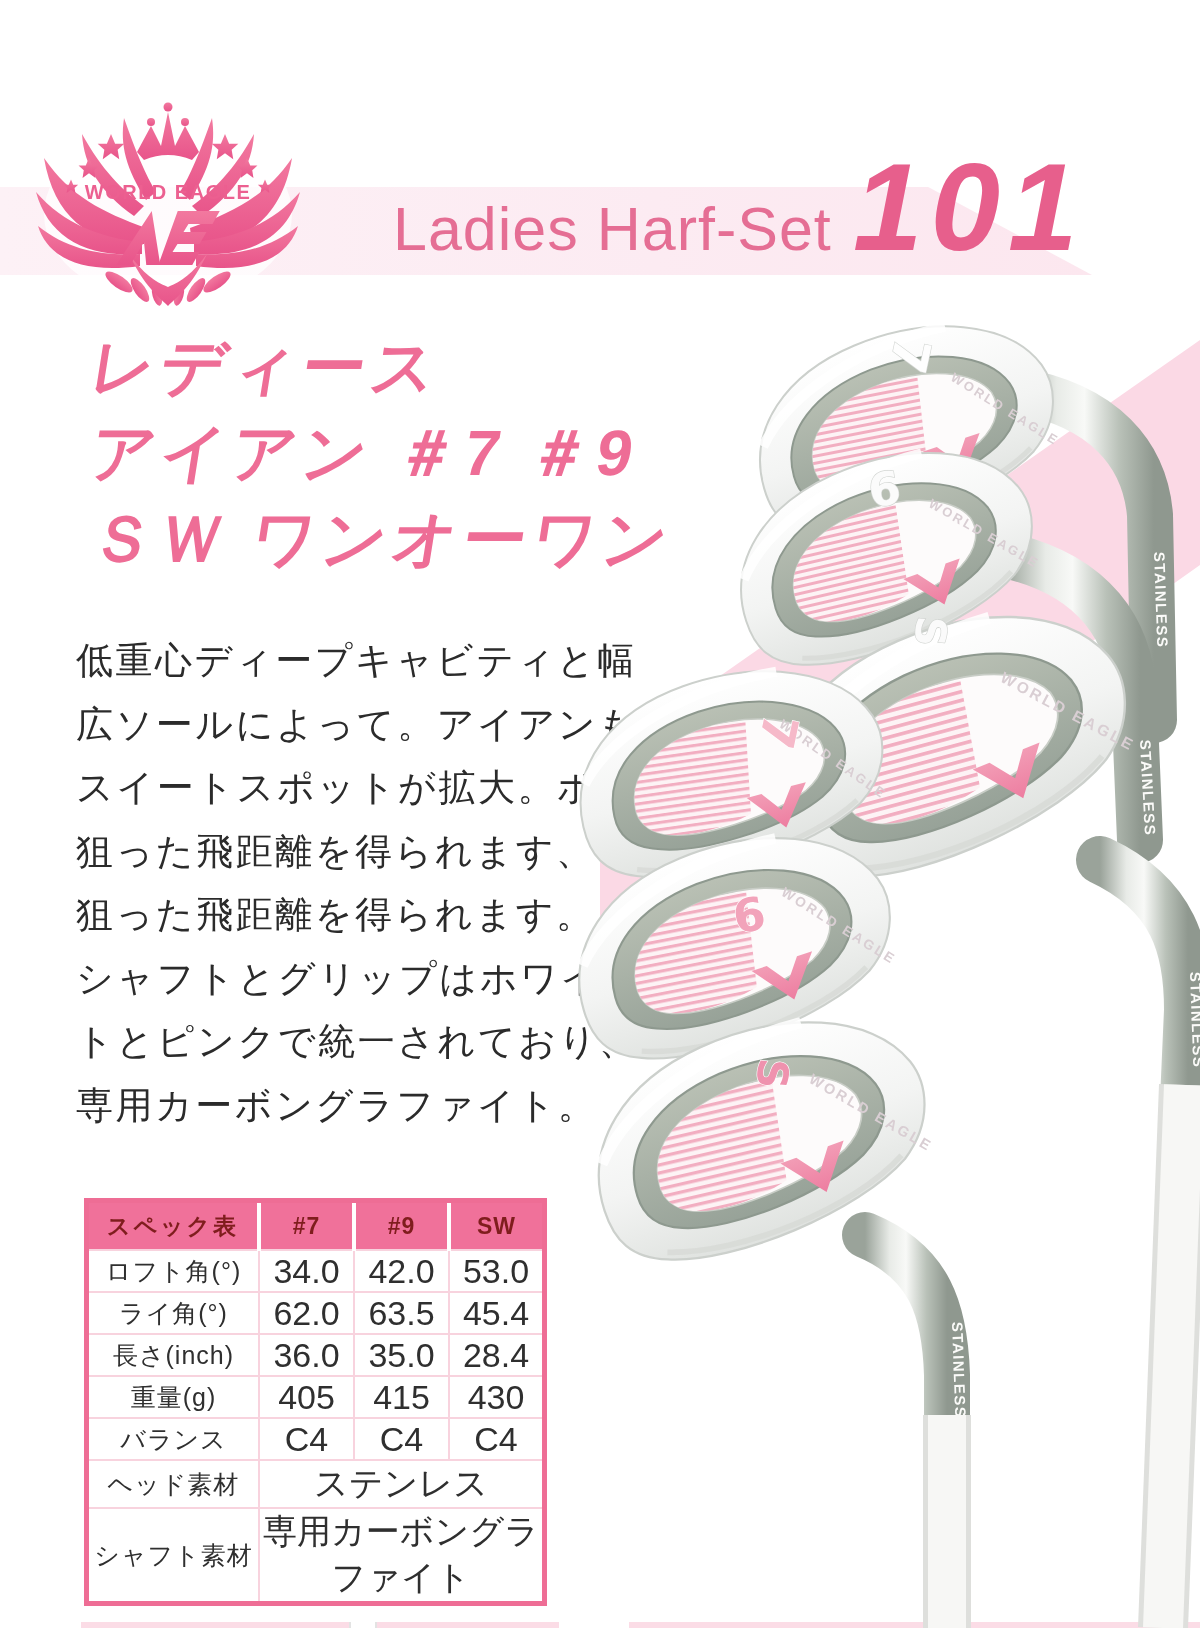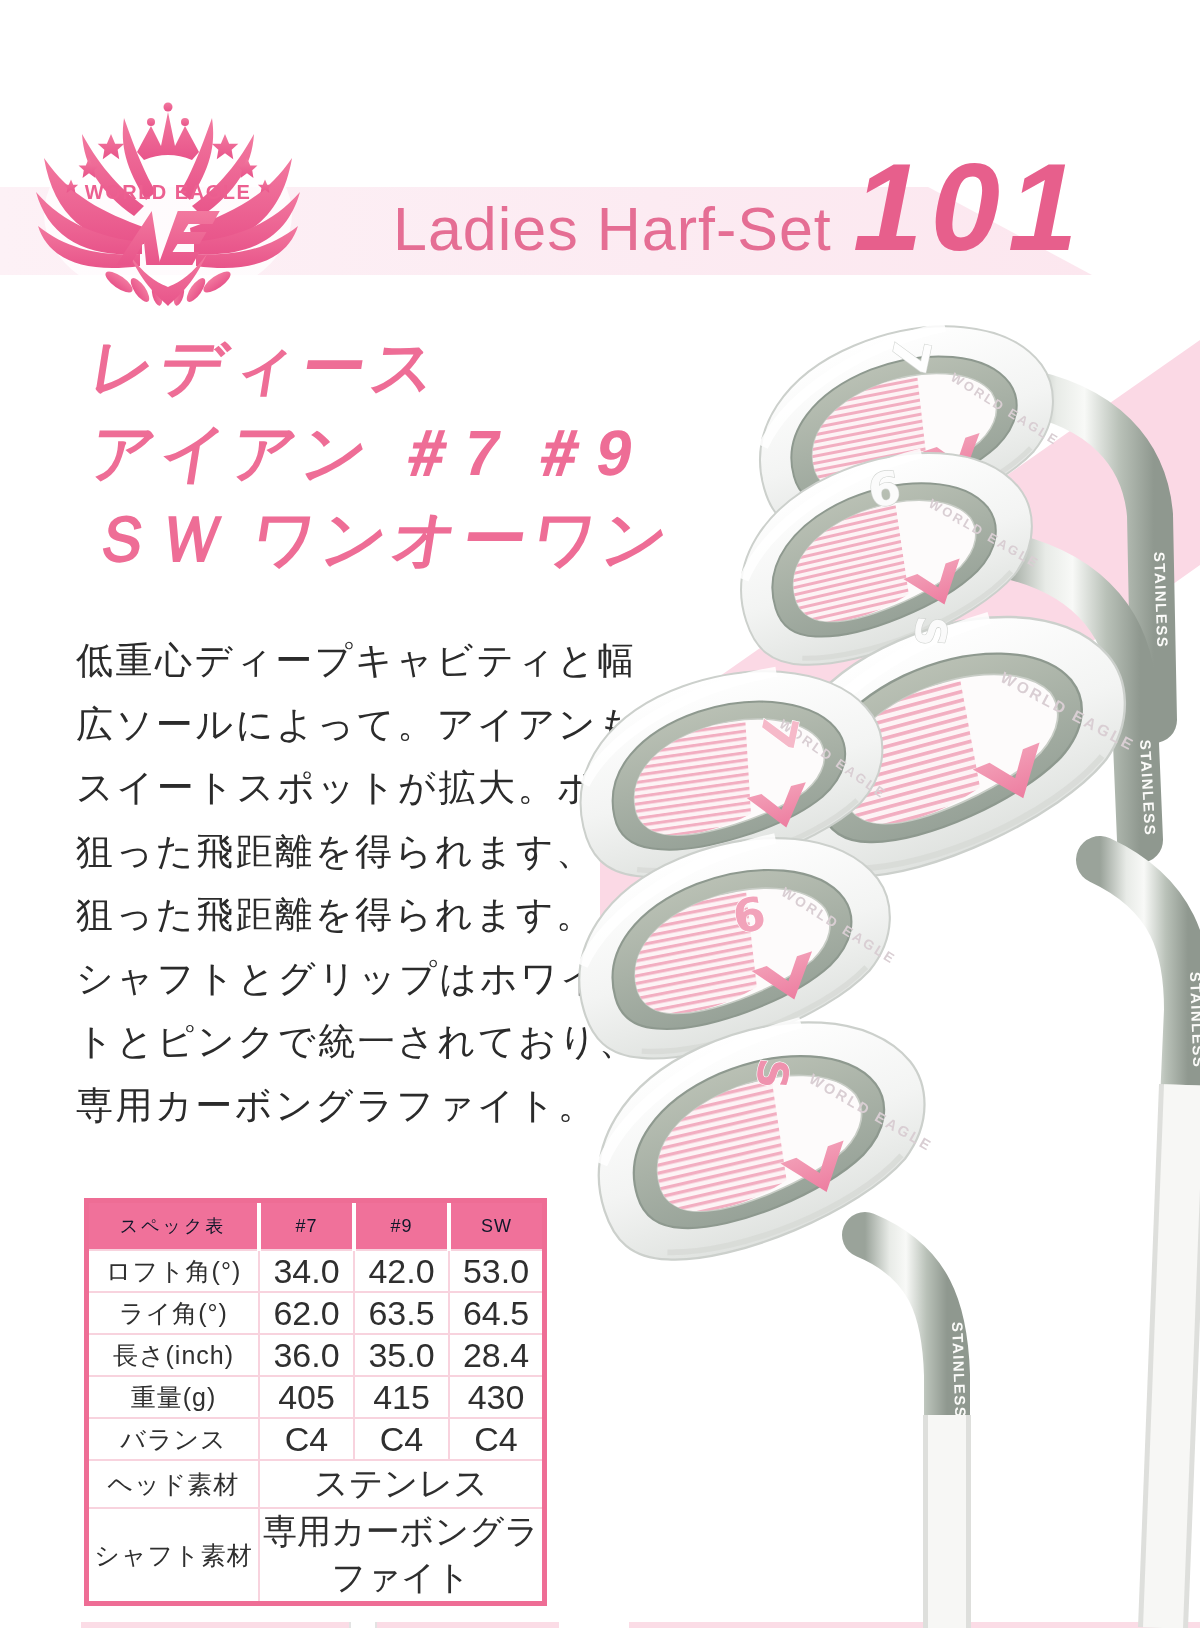--- a/index.html
+++ b/index.html
@@ -36,21 +36,21 @@
   
   .description { position:absolute; left:76px; top:629px; color:#2b2b2b; }
   .description-line {
     height:63.5px; line-height:63.5px; font-size:37px; letter-spacing:2.5px;
     white-space:nowrap;
   }
   
   .spec-wrap { position:absolute; left:84px; top:1198px; }
   table.spec { border-collapse:collapse; border:5px solid #ee6d95; background:#fff; }
   table.spec th {
-    background:#f0719a; color:#0f172a; font-weight:normal; font-size:18px;
+    background:#f0719a; color:#7f1d1d; font-weight:bold; font-size:23px;
     height:46px; padding:0; text-align:center; border-left:4px solid #ffffff;
     letter-spacing:1px;
   }
   table.spec th.c0 { border-left:none; width:168px; letter-spacing:3px; }
   table.spec th.cv { width:91px; }
   table.spec td {
     height:40px; padding:0; text-align:center; font-size:34px; color:#2f2f2f;
     border-top:2px solid #f8d3de; border-left:2px solid #f8d3de;
   }
   table.spec td.lbl { border-left:none; font-size:25px; letter-spacing:1px;margin-top:24px; }
@@ -152,21 +152,21 @@
       <tr>
         <td class="lbl">ロフト角(°)</td>
         <td>34.0</td>
         <td>42.0</td>
         <td>53.0</td>
       </tr>
       <tr>
         <td class="lbl">ライ角(°)</td>
         <td>62.0</td>
         <td>63.5</td>
-        <td>64.5</td>
+        <td>45.4</td>
       </tr>
       <tr>
         <td class="lbl">長さ(inch)</td>
         <td>36.0</td>
         <td>35.0</td>
         <td>28.4</td>
       </tr>
       <tr>
         <td class="lbl">重量(g)</td>
         <td>405</td>

